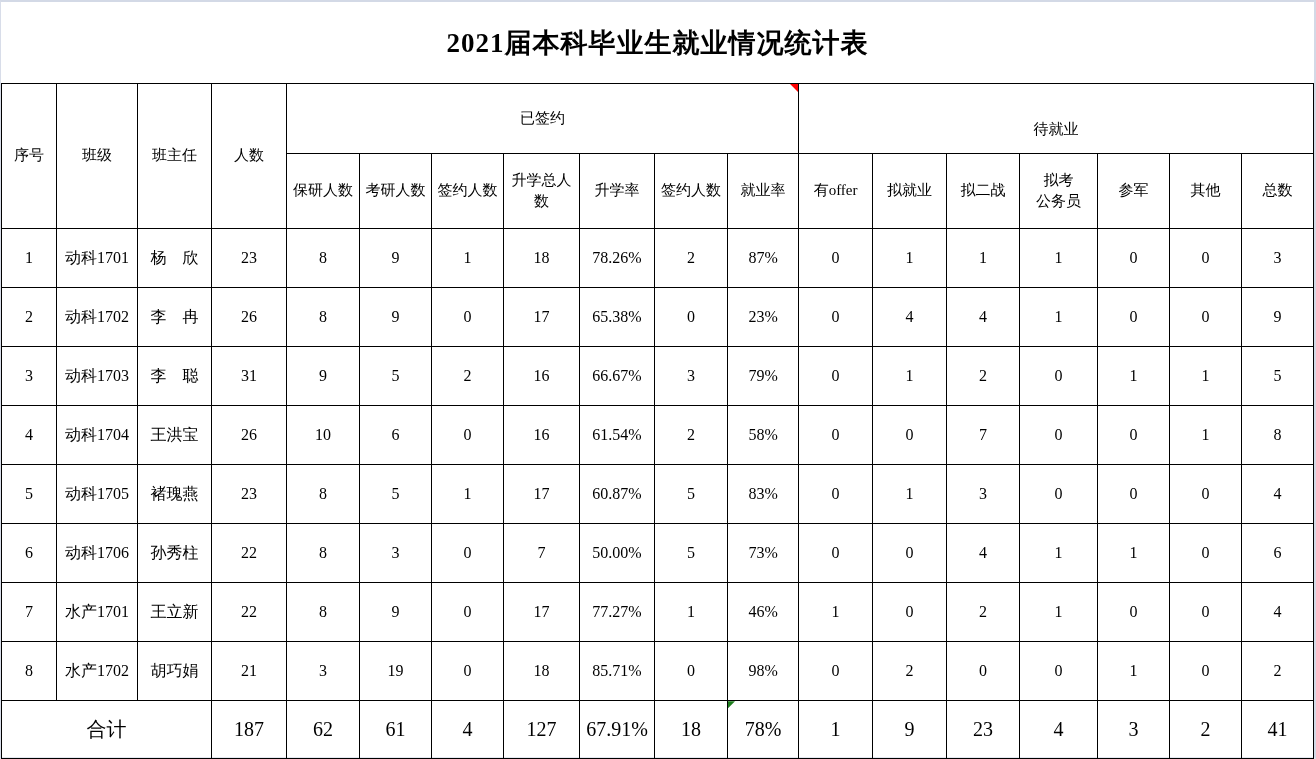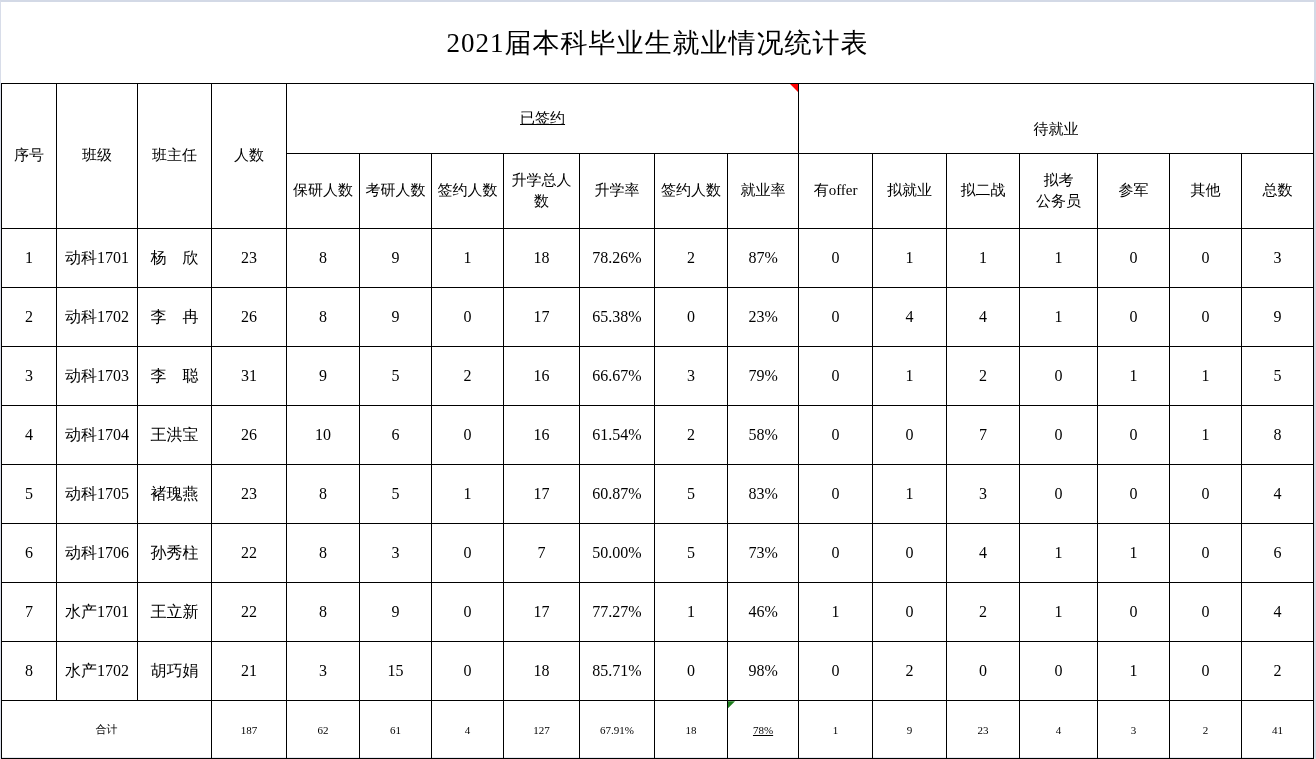--- a/index.html
+++ b/index.html
@@ -14,41 +14,41 @@
     border-top: 2px solid #d3d9e6;
     border-left: 1px solid #d8dde9;
     border-right: 2px solid #d3d9e6;
     border-bottom: 2px solid #e4e8f0;
     background: #fff;
   }
   .title-bar {
     height: 81px; display: flex; align-items: center; justify-content: center;
   }
   .title-bar .title {
-    font-size: 27px; font-weight: normal; letter-spacing: 1px;
+    font-size: 27px; font-weight: bold; letter-spacing: 1px;
   }
   table.stats {
     border-collapse: collapse; table-layout: fixed;
     width: 1313px; margin: 0;
   }
   table.stats th, table.stats td {
     border: 1px solid #000;
     text-align: center; vertical-align: middle;
     padding: 2px 4px; box-sizing: border-box;
     overflow: hidden;
   }
   table.stats th {
     font-weight: normal; font-size: 15px;
     white-space: pre-line; line-height: 1.45;
   }
   tr.group-row th { height: 57px; font-size: 15px; }
   tr.sub-row th { height: 75px; }
   tbody tr.data-row td { height: 59px; font-size: 16px; }
-  tbody tr.total-row td { height: 58px; font-size: 11px; }
-  .rel { position: relative; text-decoration: underline; }
+  tbody tr.total-row td { height: 58px; font-size: 20px; }
+  .rel { position: relative; }
   .comment-marker {
     position: absolute; top: 0; right: 0; width: 8px; height: 8px;
     background: #ff0000;
     clip-path: polygon(0 0, 100% 0, 100% 100%);
   }
   .error-marker {
     position: absolute; top: 0; left: 0; width: 7px; height: 7px;
     background: #1d7d1d;
     clip-path: polygon(0 0, 100% 0, 0 100%);
   }
@@ -255,21 +255,21 @@
           <td>0</td>
           <td>0</td>
           <td>4</td>
         </tr>
         <tr class="data-row">
           <td>8</td>
           <td>水产1702</td>
           <td>胡巧娟</td>
           <td>21</td>
           <td>3</td>
-          <td>15</td>
+          <td>19</td>
           <td>0</td>
           <td>18</td>
           <td>85.71%</td>
           <td>0</td>
           <td>98%</td>
           <td>0</td>
           <td>2</td>
           <td>0</td>
           <td>0</td>
           <td>1</td>

